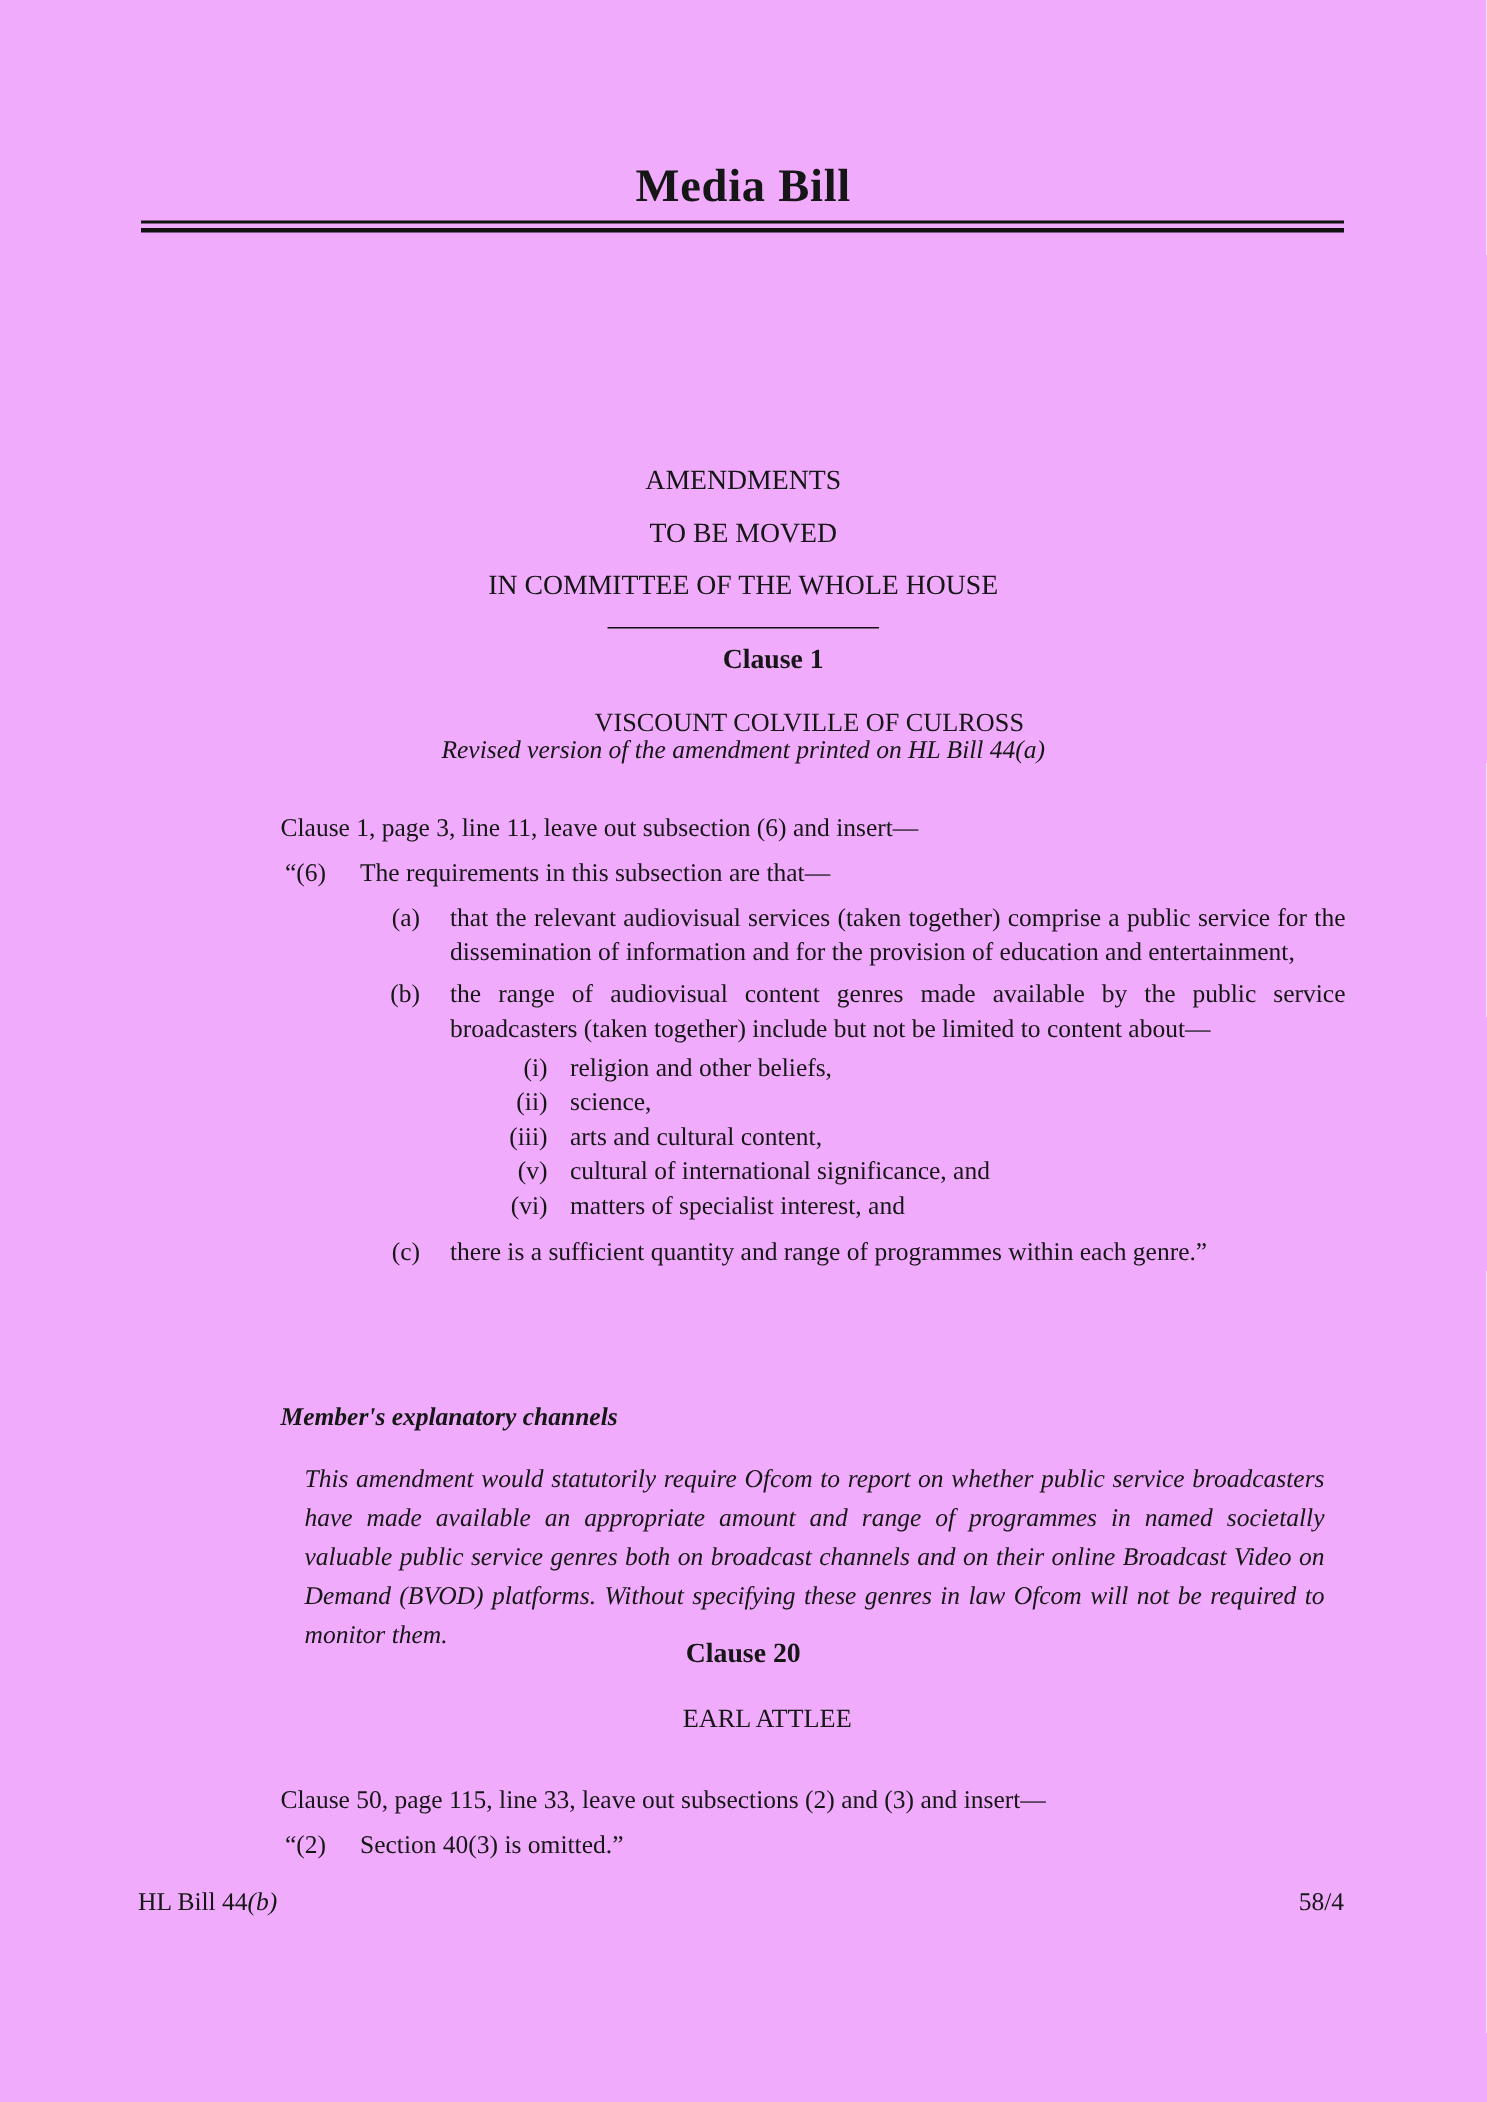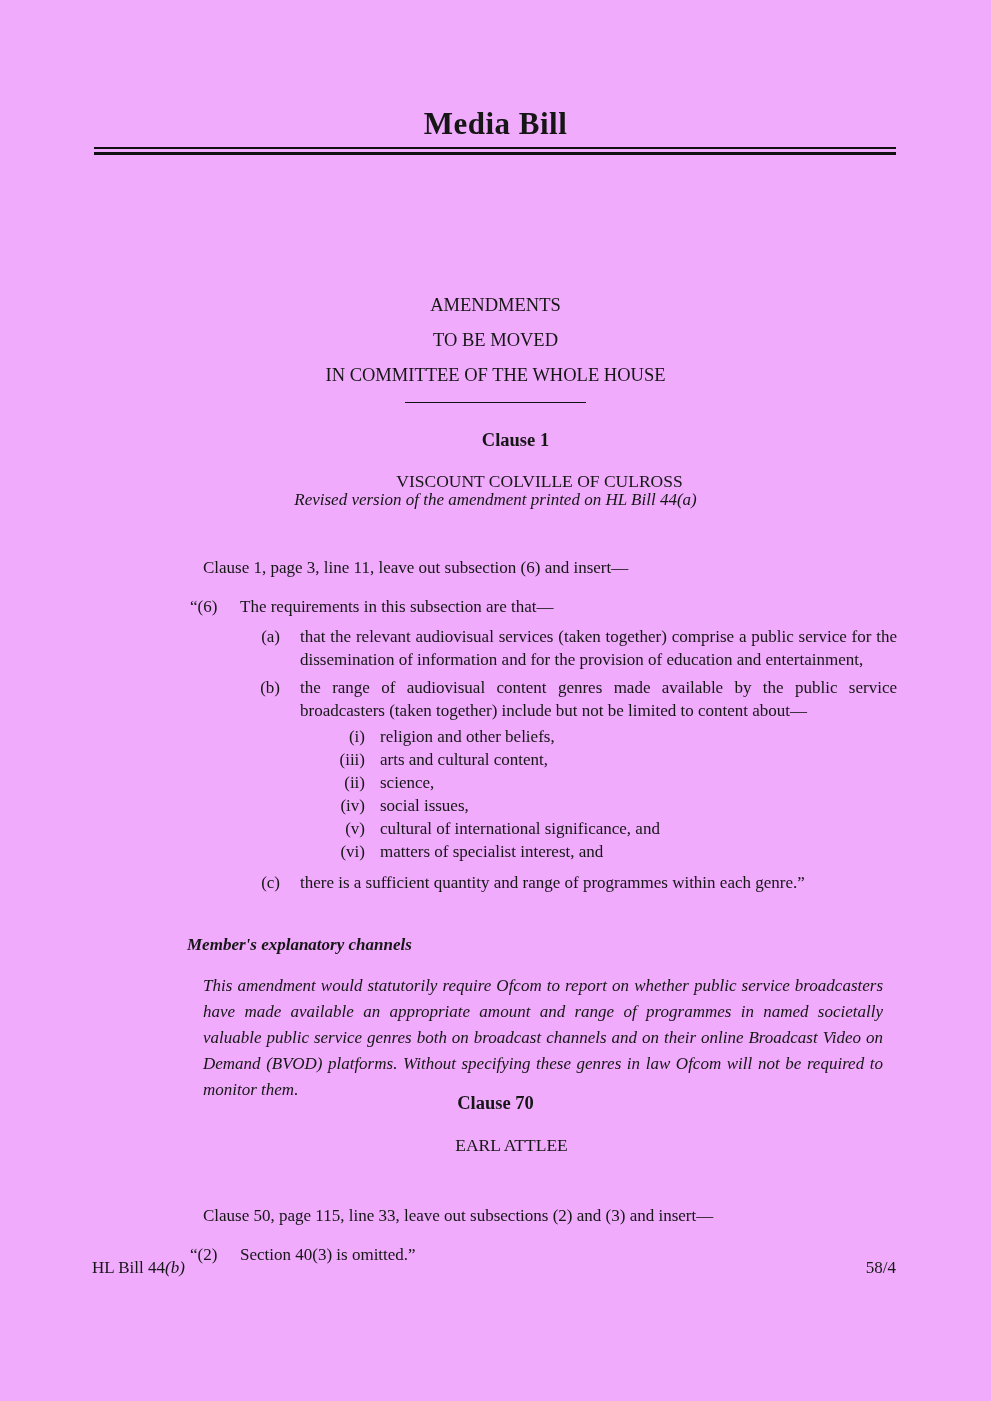--- a/index.html
+++ b/index.html
@@ -35,21 +35,21 @@
     left: 94px;
     width: 802px;
     height: 3px;
     border-top: 2px solid #111;
     border-bottom: 3px solid #111;
   }
 
   
   .preamble {
     position: absolute;
-    top: 292px;
+    top: 308px;
     left: 0;
     width: 100%;
     text-align: center;
     font-size: 18.5px;
     line-height: 26px;
   }
   .preamble-line { margin: 0 0 9px 0; }
   .preamble-rule {
     width: 181px;
     margin: 14px auto 0 auto;
@@ -94,21 +94,21 @@
   .amendment-body {
     position: absolute;
     left: 187px;
     width: 710px;
     font-size: 17px;
     line-height: 23px;
   }
   .body-1 { top: 540px; }
   .body-50 { top: 1188px; }
 
-  .instruction { margin: 16px; }
+  .instruction { margin: 0; }
 
   .subsection {
     position: relative;
     margin-top: 7px;
     padding-left: 53px;
   }
   .subsection .marker {
     position: absolute;
     left: 3px;
     top: 0;
@@ -213,30 +213,26 @@
       <span class="marker">(b)</span>
       <span>the range of audiovisual content genres made available by the public service broadcasters (taken together) include but not be limited to content about—</span>
     </div>
 
     <div class="subitems">
       <div class="subitem">
         <span class="marker">(i)</span>
         <span>religion and other beliefs,</span>
       </div>
       <div class="subitem">
+        <span class="marker">(ii)</span>
+        <span>science,</span>
+      </div>
+      <div class="subitem">
         <span class="marker">(iii)</span>
         <span>arts and cultural content,</span>
-      </div>
-      <div class="subitem">
-        <span class="marker">(ii)</span>
-        <span>science,</span>
-      </div>
-      <div class="subitem">
-        <span class="marker">(iv)</span>
-        <span>social issues,</span>
       </div>
       <div class="subitem">
         <span class="marker">(v)</span>
         <span>cultural of international significance, and</span>
       </div>
       <div class="subitem">
         <span class="marker">(vi)</span>
         <span>matters of specialist interest, and</span>
       </div>
     </div>
@@ -245,21 +241,21 @@
       <span class="marker">(c)</span>
       <span>there is a sufficient quantity and range of programmes within each genre.”</span>
     </div>
   </div>
 
   <div class="explanatory">
     <p class="explanatory-heading">Member's explanatory channels</p>
     <p class="explanatory-text">This amendment would statutorily require Ofcom to report on whether public service broadcasters have made available an appropriate amount and range of programmes in named societally valuable public service genres both on broadcast channels and on their online Broadcast Video on Demand (BVOD) platforms. Without specifying these genres in law Ofcom will not be required to monitor them.</p>
   </div>
 
-  <h2 class="clause-heading clause-50">Clause 70</h2>
+  <h2 class="clause-heading clause-50">Clause 20</h2>
   <div class="member-name member-50">EARL ATTLEE</div>
 
   <div class="amendment-body body-50">
     <p class="instruction">Clause 50, page 115, line 33, leave out subsections (2) and (3) and insert—</p>
     <div class="subsection">
       <span class="marker">“(2)</span>
       <span>Section 40(3) is omitted.”</span>
     </div>
   </div>
 

